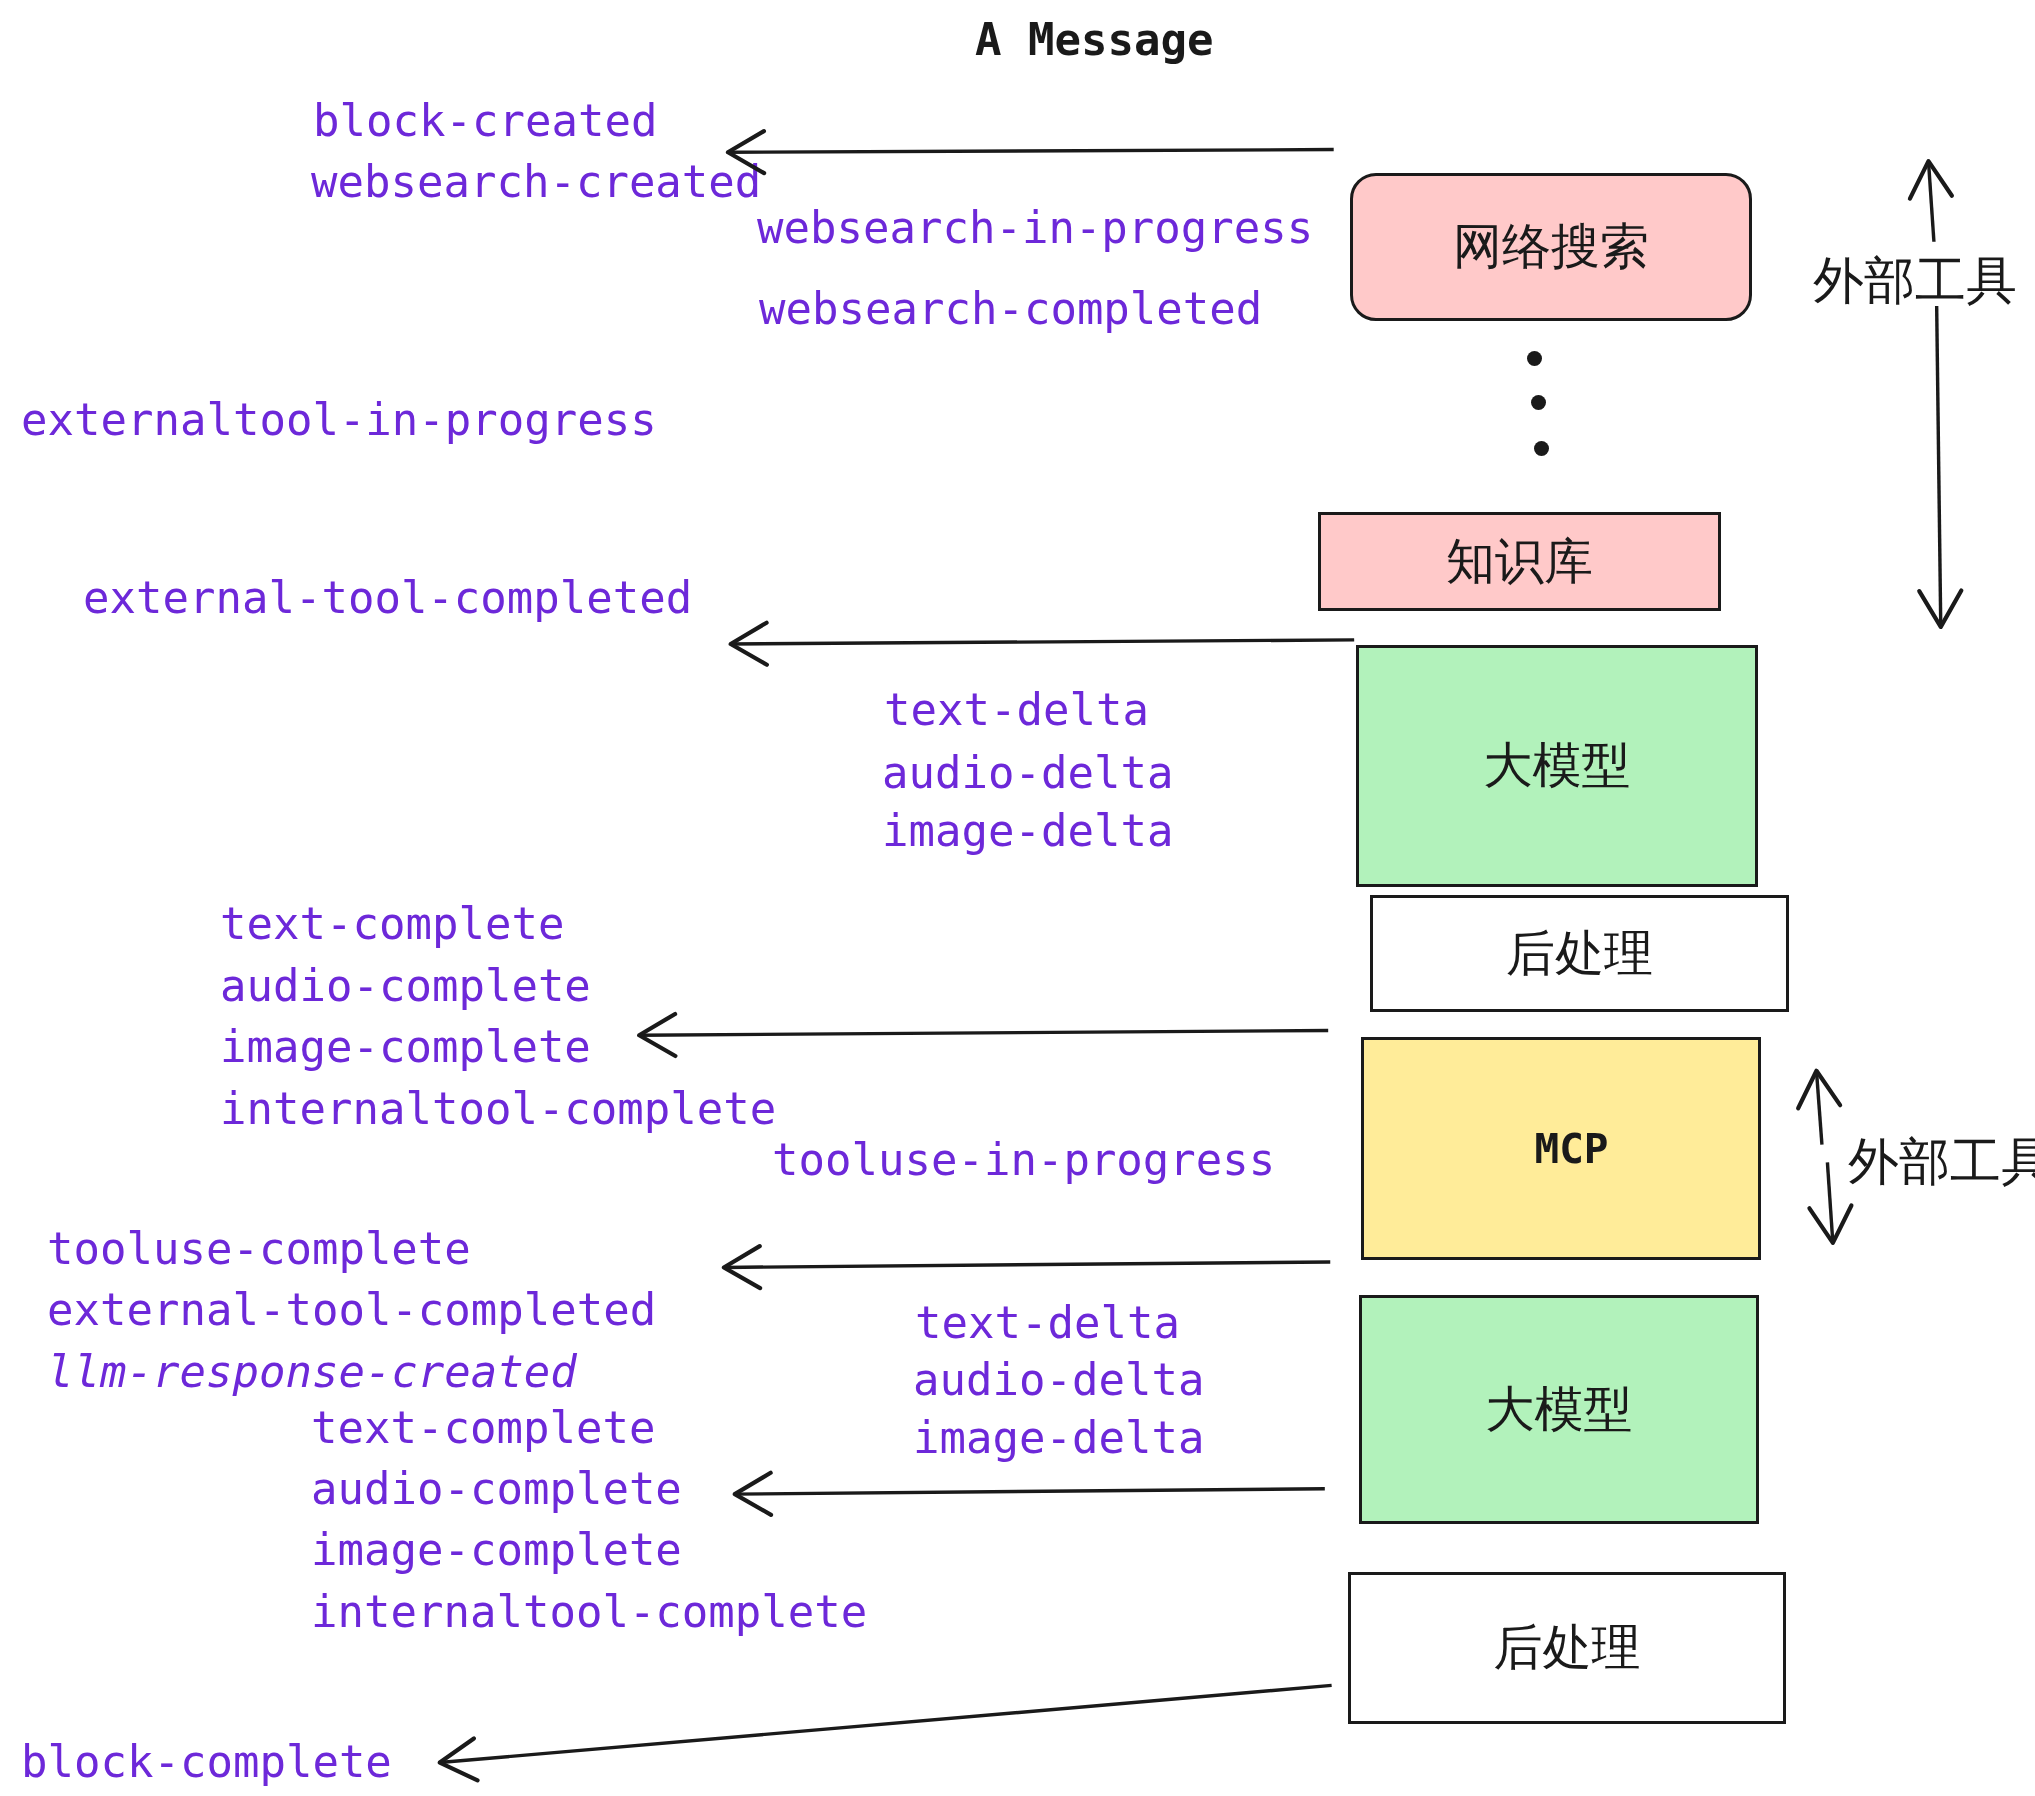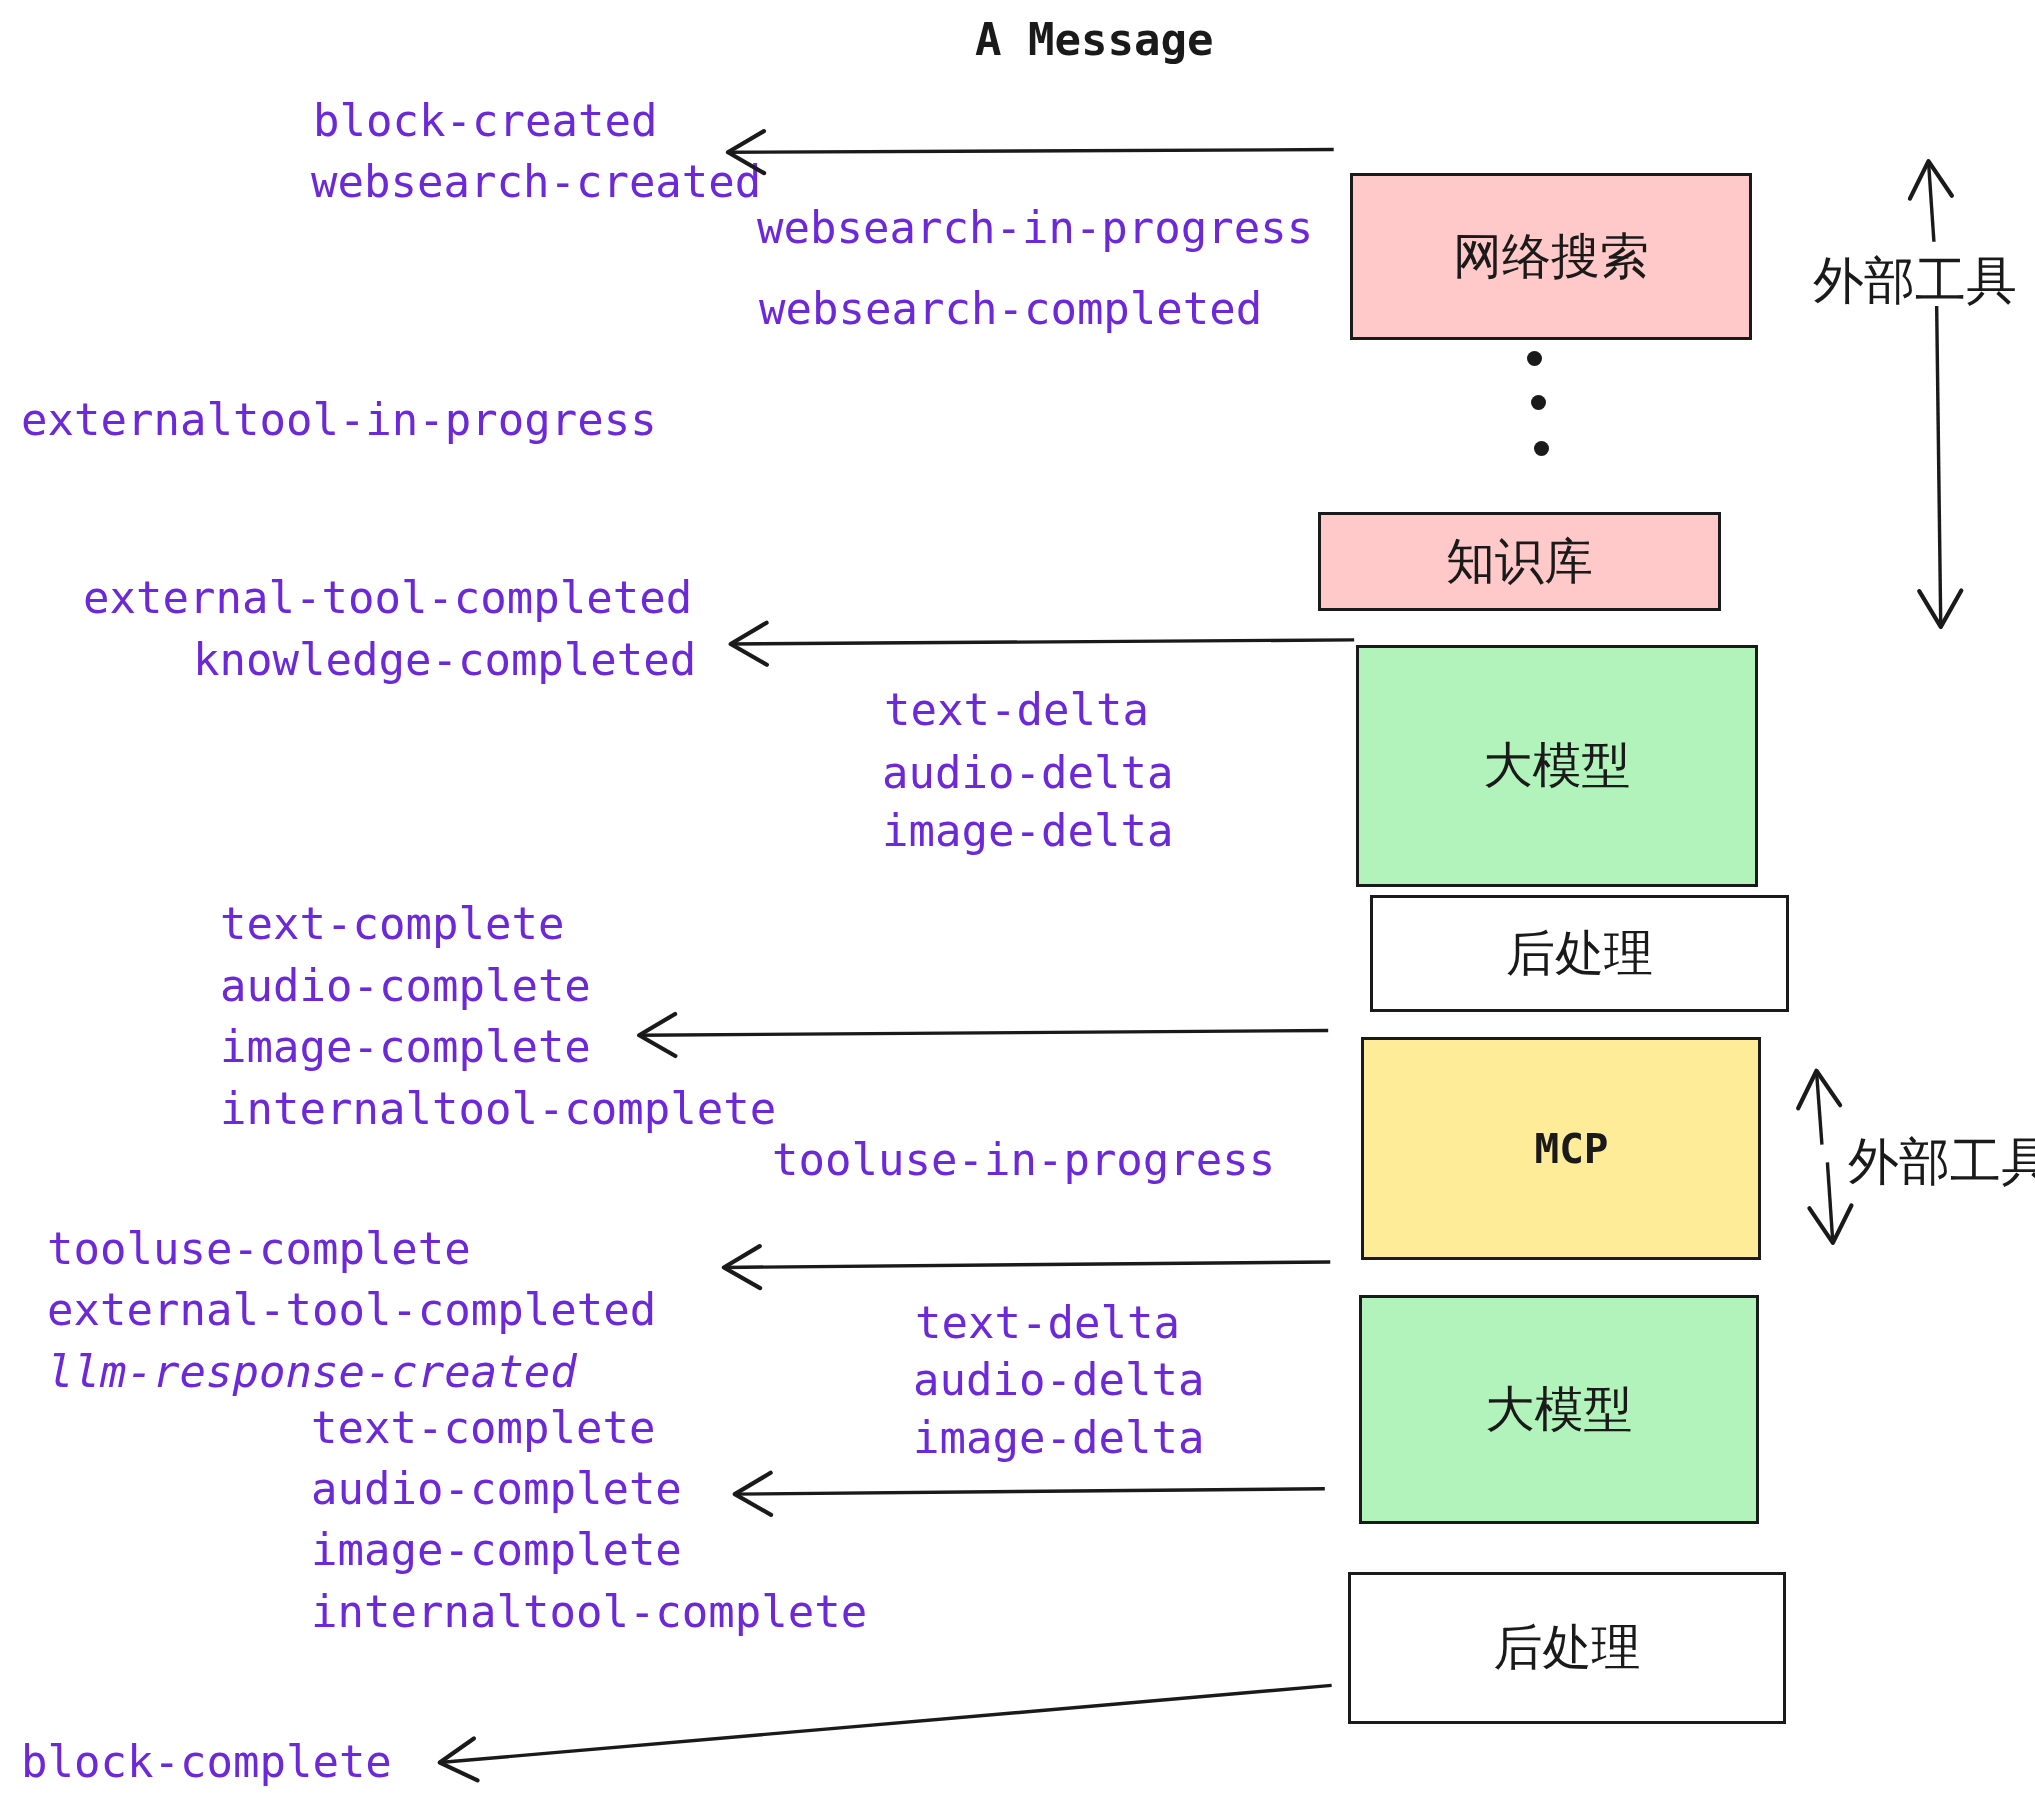--- a/index.html
+++ b/index.html
@@ -34,42 +34,41 @@
   }
   svg.overlay{position:absolute;left:0;top:0;pointer-events:none;}
 </style>
 </head>
 <body>
 
 <div class="canvas">
 
   <div class="title" style="left:975px;top:13.7px;">A Message</div>
 
-  <div class="box" style="left: 1350px; top: 173px; width: 402px; height: 167px; background-color: rgb(255, 201, 201);">网络搜索</div>
+  <div class="box" style="left: 1350px; top: 173px; width: 402px; height: 148px; background-color: rgb(255, 201, 201); border-radius: 26px;">网络搜索</div>
   <div class="box" style="left: 1318px; top: 512px; width: 403px; height: 99px; background-color: rgb(255, 201, 201);">知识库</div>
   <div class="box" style="left: 1356px; top: 645px; width: 402px; height: 242px; background-color: rgb(178, 242, 187);">大模型</div>
   <div class="box" style="left: 1370px; top: 895px; width: 419px; height: 117px; background-color: rgb(255, 255, 255);">后处理</div>
   <div class="box mono" style="left: 1361px; top: 1037px; width: 400px; height: 223px; background-color: rgb(255, 236, 153);">MCP</div>
   <div class="box" style="left: 1359px; top: 1295px; width: 400px; height: 229px; background-color: rgb(178, 242, 187);">大模型</div>
   <div class="box" style="left: 1348px; top: 1572px; width: 438px; height: 152px; background-color: rgb(255, 255, 255);">后处理</div>
 
   <div class="dot" style="left:1527px;top:351px;"></div>
   <div class="dot" style="left:1531px;top:395px;"></div>
   <div class="dot" style="left:1534px;top:441px;"></div>
 
   <div class="side" style="left:1813px;top:247px;">外部工具</div>
   <div class="side" style="left:1848px;top:1128px;">外部工具</div>
 
   <div class="ev" style="left:313px;top:97px;">block-created</div>
   <div class="ev" style="left:311px;top:158px;">websearch-created</div>
   <div class="ev" style="left:757px;top:204px;">websearch-in-progress</div>
   <div class="ev" style="left:759px;top:285px;">websearch-completed</div>
   <div class="ev" style="left:21px;top:396px;">externaltool-in-progress</div>
   <div class="ev" style="left:83px;top:574px;">external-tool-completed</div>
-  <div class="ev" style="left:193px;top:636px;">knowledge-completed</div>
   <div class="ev" style="left:884px;top:686px;">text-delta</div>
   <div class="ev" style="left:882px;top:749px;">audio-delta</div>
   <div class="ev" style="left:882px;top:807px;">image-delta</div>
   <div class="ev" style="left:220px;top:900px;">text-complete</div>
   <div class="ev" style="left:220px;top:962px;">audio-complete</div>
   <div class="ev" style="left:220px;top:1023px;">image-complete</div>
   <div class="ev" style="left:220px;top:1085px;">internaltool-complete</div>
   <div class="ev" style="left:772px;top:1136px;">tooluse-in-progress</div>
   <div class="ev" style="left:47px;top:1225px;">tooluse-complete</div>
   <div class="ev" style="left:47px;top:1286px;">external-tool-completed</div>

